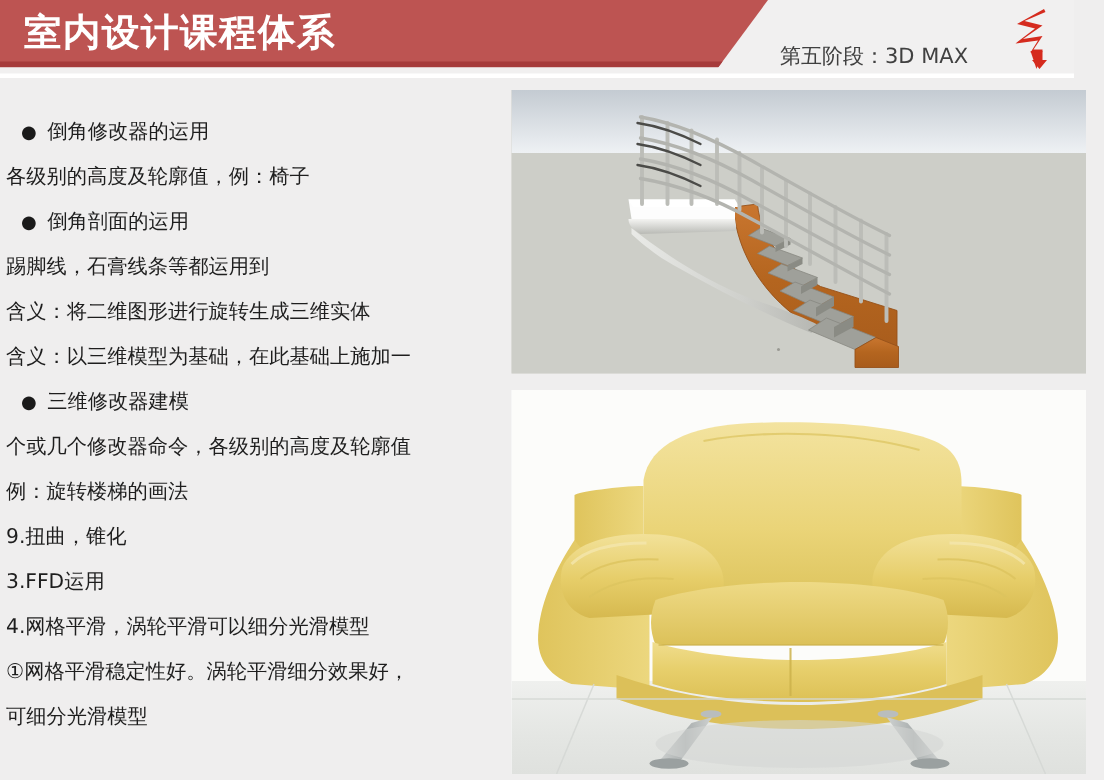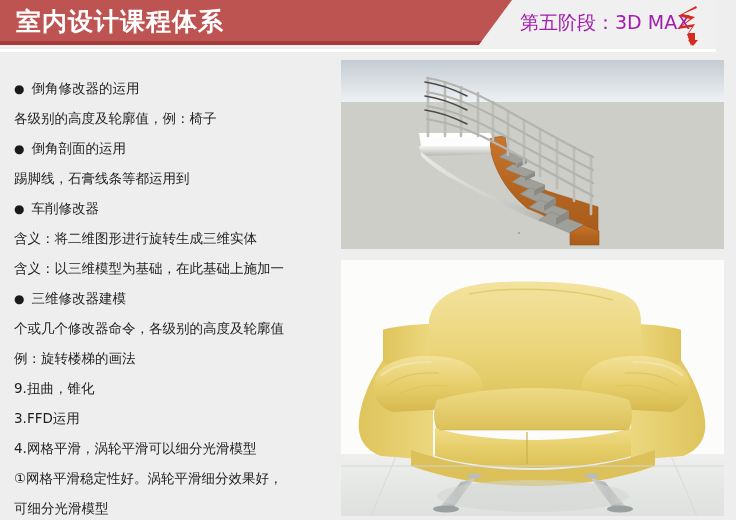--- a/index.html
+++ b/index.html
@@ -42,23 +42,23 @@
     font-size: 25px;
     font-weight: bold;
     color: #ffffff;
     letter-spacing: 1px;
     line-height: 30px;
     font-family: "DejaVu Sans", "Liberation Sans", sans-serif;
   }
   .header-stage {
     position: absolute;
     left: 520px;
-    top: 10px;
-    font-size: 19px;
-    color: #a21caf;
+    top: 26px;
+    font-size: 14px;
+    color: #404040;
     line-height: 24px;
     white-space: nowrap;
     font-family: "DejaVu Sans", "Liberation Sans", sans-serif;
   }
   .header-bolt {
     position: absolute;
     right: 16px;
     top: 4px;
     width: 26px;
     height: 42px;
@@ -79,21 +79,21 @@
     top: 73px;
     width: 336px;
     height: 463px;
     padding: 0;
   }
   .text-line {
     font-size: 13.5px;
     color: #1e1e1e;
     line-height: 30px;
     height: 30px;
-    padding-left: 14px;
+    padding-left: 4px;
     white-space: nowrap;
     font-family: "DejaVu Sans", "Liberation Sans", sans-serif;
   }
   .text-line.bullet {
     padding-left: 14px;
   }
   .text-line.bullet::before {
     content: "\25CF";
     color: #1a1a1a;
     font-size: 12px;
@@ -172,21 +172,20 @@
 
   <div class="header-underline"></div>
 </div>
 
 <div class="text-col">
 
 <div class="text-line bullet">倒角修改器的运用</div>
     <div class="text-line">各级别的高度及轮廓值，例：椅子</div>
     <div class="text-line bullet">倒角剖面的运用</div>
     <div class="text-line">踢脚线，石膏线条等都运用到</div>
-    <div class="text-line bullet">车削修改器</div>
     <div class="text-line">含义：将二维图形进行旋转生成三维实体</div>
     <div class="text-line">含义：以三维模型为基础，在此基础上施加一</div>
     <div class="text-line bullet">三维修改器建模</div>
     <div class="text-line">个或几个修改器命令，各级别的高度及轮廓值</div>
     <div class="text-line">例：旋转楼梯的画法</div>
     <div class="text-line">9.扭曲，锥化</div>
     <div class="text-line">3.FFD运用</div>
     <div class="text-line">4.网格平滑，涡轮平滑可以细分光滑模型</div>
     <div class="text-line">①网格平滑稳定性好。涡轮平滑细分效果好，</div>
     <div class="text-line">可细分光滑模型</div>

